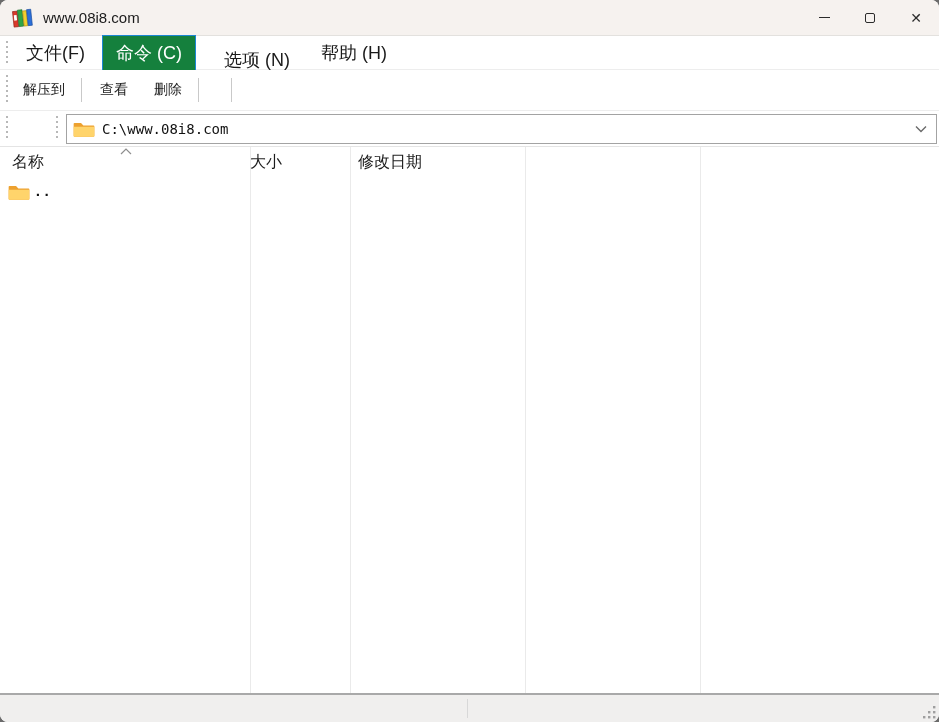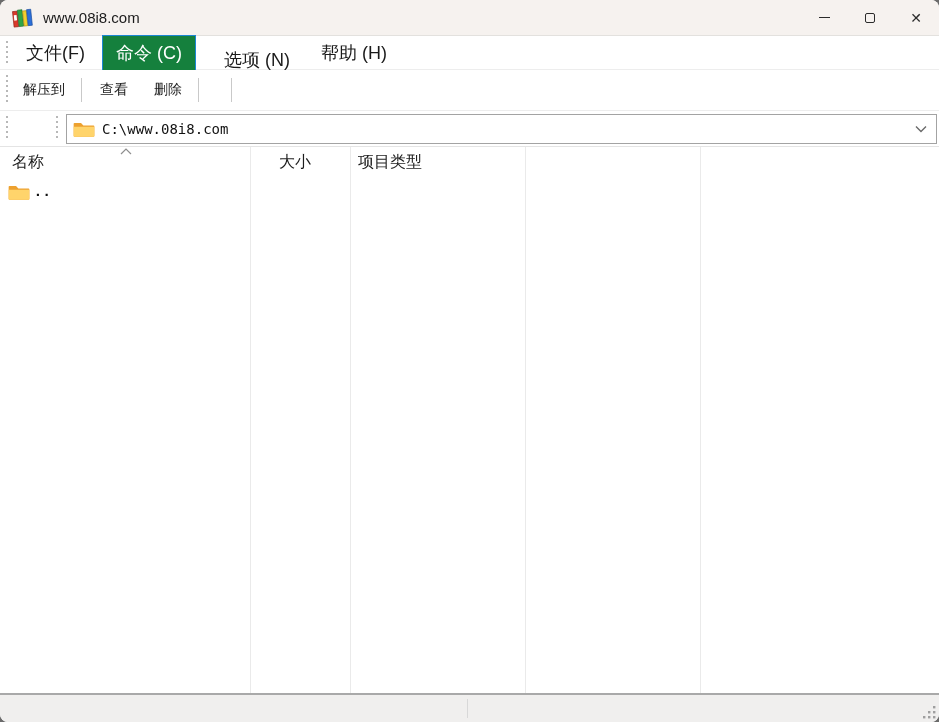--- a/index.html
+++ b/index.html
@@ -91,21 +91,21 @@
   .col-line.c2 { left: 350px; }
   .col-line.c3 { left: 525px; }
   .col-line.c4 { left: 700px; }
 
   .list-header {
     position: relative; height: 31px;
     display: flex; align-items: center;
     font-size: 16px; color: #1c1c1c;
   }
   .hdr-name { width: 250px; padding-left: 12px; flex: 0 0 250px; }
-  .hdr-size { width: 100px; padding-right: 10px; text-align: center; flex: 0 0 100px; }
+  .hdr-size { width: 100px; padding-right: 10px; text-align: left; flex: 0 0 100px; }
   .hdr-type { width: 175px; padding-left: 8px; flex: 0 0 175px; }
   .hdr-modified { width: 175px; padding-left: 8px; flex: 0 0 175px; }
   .sort-indicator { position: absolute; left: 120px; top: 1px; width: 12px; height: 7px; }
 
   .list-row {
     position: relative; height: 27px; display: flex; align-items: center;
     font-size: 13px; color: #111;
   }
   .row-folder { width: 22px; height: 18px; margin-left: 8px; flex: 0 0 22px; }
   .row-name { margin-left: 4px; font-family: "DejaVu Sans Mono", monospace; font-weight: bold; letter-spacing: 1px; }
@@ -190,21 +190,21 @@
     <div class="col-line c2"></div>
     <div class="col-line c3"></div>
     <div class="col-line c4"></div>
 
     <div class="list-header">
       <svg class="sort-indicator" viewBox="0 0 12 7">
         <polyline points="1,6 6,1 11,6" fill="none" stroke="#8f8f8f" stroke-width="1.2"></polyline>
       </svg>
       <div class="hdr-name">名称</div>
       <div class="hdr-size">大小</div>
-      <div class="hdr-modified">项目类型</div>
+      <div class="hdr-modified">修改日期</div>
     </div>
 
     <div class="list-row">
       <svg class="row-folder" viewBox="0 0 24 20">
         <path d="M1.5 3.2 h7.2 l2.6 3 h11.2 a1 1 0 0 1 1 1 v10.3 a1 1 0 0 1 -1 1 h-21 a1 1 0 0 1 -1 -1 v-13.3 a1 1 0 0 1 1 -1 z" fill="#eda12f"></path>
         <path d="M0.5 7.5 h23 v10 a1 1 0 0 1 -1 1 h-21 a1 1 0 0 1 -1 -1 z" fill="#ffd46b"></path>
       </svg>
       <div class="row-name">..</div>
     </div>
   </div>

